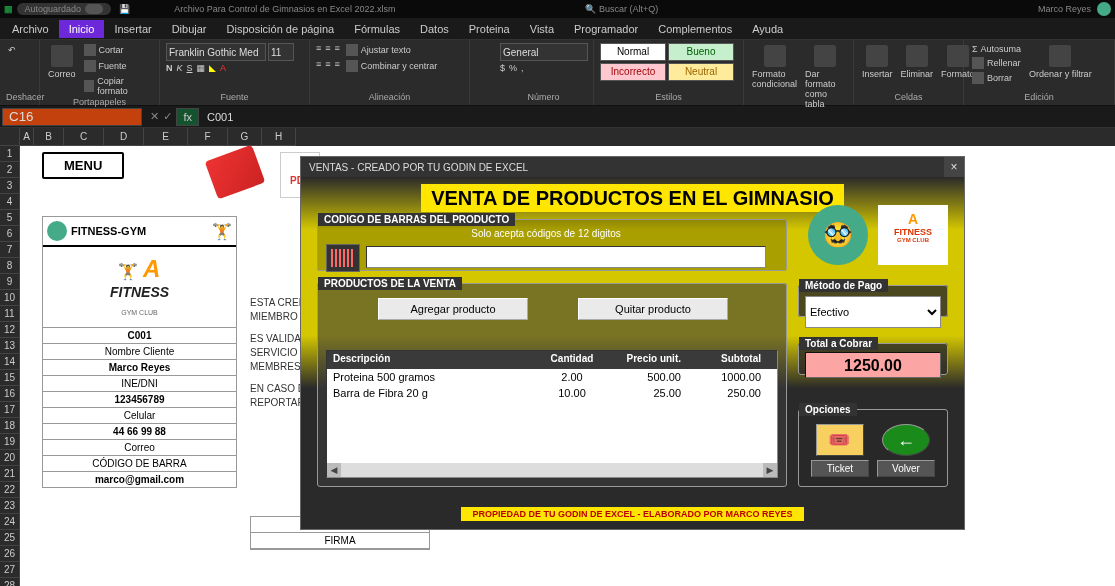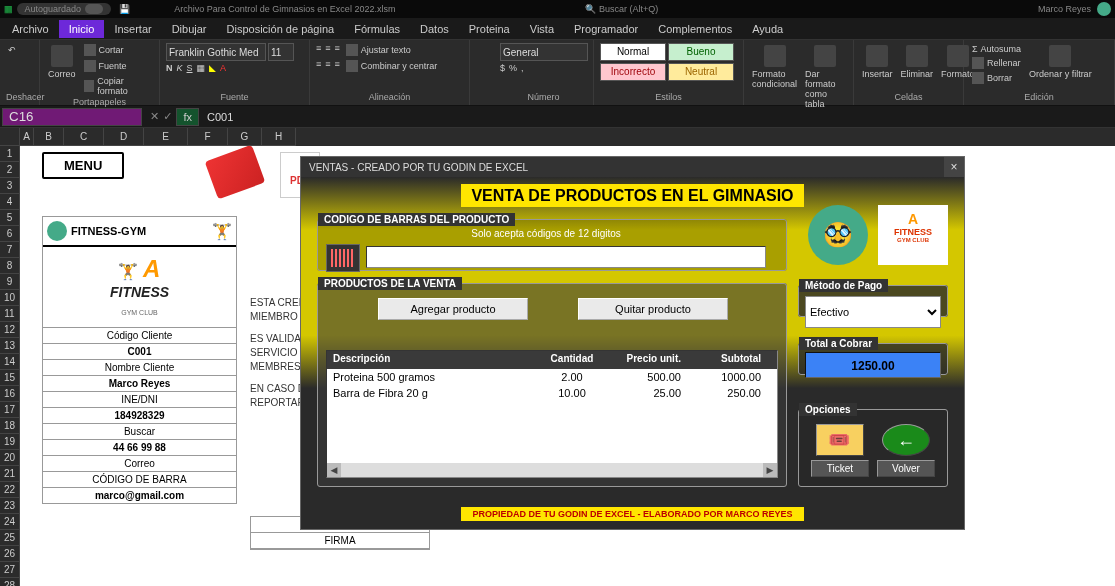--- a/index.html
+++ b/index.html
@@ -29,21 +29,21 @@
 .rb-small .si { width: 12px; height: 12px; background: #555; }
 .font-select { background: #333; border: 1px solid #555; color: #ddd; font-size: 10px; height: 18px; padding: 0 2px; }
 .style-cell { border: 1px solid #555; width: 66px; height: 18px; font-size: 10px; text-align: center; line-height: 16px; }
 .style-good { background: #c6efce; color: #006100; }
 .style-bad { background: #ffc7ce; color: #9c0006; }
 .style-neutral { background: #ffeb9c; color: #9c6500; }
 .style-normal { background: #fff; color: #000; }
 
 
 .formula-bar { height: 22px; background: #1a1a1a; display: flex; align-items: center; border-bottom: 1px solid #333; font-size: 11px; }
-.name-box { width: 140px; background: #701a75; border: 1px solid #444; color: #ddd; padding: 2px 6px; height: 18px; margin-left: 2px; }
+.name-box { width: 140px; background: #c2410c; border: 1px solid #444; color: #ddd; padding: 2px 6px; height: 18px; margin-left: 2px; }
 .fx-label { background: #14532d; border: 1px solid #444; padding: 2px 6px; margin-left: 4px; color: #ccc; }
 .formula-text { margin-left: 8px; color: #ddd; }
 
 
 .sheet-area { position: absolute; top: 128px; left: 0; right: 0; bottom: 0; background: #333; }
 .sheet-headers { height: 18px; background: #2b2b2b; display: flex; font-size: 10px; color: #ccc; }
 .col-h { border-right: 1px solid #444; border-bottom: 1px solid #444; text-align: center; line-height: 18px; }
 .row-h { width: 20px; background: #2b2b2b; border-right: 1px solid #444; border-bottom: 1px solid #444; text-align: center; font-size: 10px; color: #ccc; height: 16px; line-height: 16px; }
 .sheet-body { position: absolute; top: 18px; left: 0; right: 0; bottom: 0; background: #fff; display: flex; }
 .row-headers { width: 20px; display: flex; flex-direction: column; }
@@ -77,21 +77,21 @@
 
 .userform {
   position: absolute; top: 156px; left: 300px; width: 665px; height: 374px;
   background: #333; border: 1px solid #666;
 }
 .uf-title { height: 20px; background: #333; color: #ddd; font-size: 10px; display: flex; align-items: center; padding: 0 8px; }
 .uf-close { width: 20px; height: 20px; background: #444; position: absolute; right: 0; top: 0; color: #ddd; text-align: center; line-height: 20px; cursor: pointer; font-size: 12px; }
 .uf-body { position: absolute; top: 20px; left: 0; right: 0; bottom: 0; }
 .uf-bg { position: absolute; inset: 0; background: linear-gradient(180deg, #2a2a2a 0%, #d4c700 15%, #d4c700 45%, #2a2a2a 60%); }
 .uf-header { position: absolute; top: 10px; left: 0; right: 0; text-align: center; }
-.uf-header span { background: #ffe600; color: #000; font-weight: bold; padding: 3px 10px; font-size: 16px; }
+.uf-header span { background: #ffe600; color: #000; font-weight: bold; padding: 3px 10px; font-size: 20px; }
 
 fieldset { position: absolute; border: 1px solid #999; border-radius: 3px; }
 fieldset legend { background: #333; color: #fff; font-weight: bold; font-size: 10px; padding: 1px 6px; }
 
 .fs-barcode { top: 36px; left: 16px; width: 470px; height: 58px; background: rgba(0,0,0,0.2); }
 .fs-barcode .hint { position: absolute; top: 2px; left: 0; right: 12px; text-align: center; color: #fff; font-size: 10px; }
 .fs-barcode .bc-icon { position: absolute; top: 18px; left: 8px; width: 34px; height: 28px; background: #333; border: 1px solid #666; }
 .fs-barcode .bc-icon::after { content: ""; position: absolute; inset: 4px; background: repeating-linear-gradient(90deg,#f66 0 2px,#333 2px 4px); }
 .fs-barcode input { position: absolute; top: 20px; left: 48px; width: 400px; height: 22px; background: #fff; border: 1px inset #888; }
 
@@ -112,21 +112,21 @@
 .lv-scroll span { width: 14px; background: #bbb; text-align: center; font-size: 9px; line-height: 14px; color: #444; }
 
 .logo-right { position: absolute; top: 28px; right: 96px; width: 60px; height: 60px; border-radius: 50%; background: #4a8; display: flex; align-items: center; justify-content: center; font-size: 24px; }
 .brand-right { position: absolute; top: 28px; right: 16px; width: 70px; height: 60px; background: #fff; text-align: center; color: #d30; font-size: 9px; font-weight: bold; padding-top: 6px; }
 .brand-right .ba { color: #f90; font-size: 14px; }
 
 .fs-payment { top: 102px; right: 16px; width: 150px; height: 38px; background: rgba(40,40,40,0.8); }
 .fs-payment select { position: absolute; top: 4px; left: 6px; width: 136px; height: 32px; background: #fff; border: 1px solid #888; font-size: 11px; }
 
 .fs-total { top: 160px; right: 16px; width: 150px; height: 38px; background: rgba(40,40,40,0.8); }
-.fs-total .val { position: absolute; top: 2px; left: 6px; width: 136px; height: 26px; background: #3b82f6; color: #000; font-weight: bold; font-size: 12px; text-align: center; line-height: 26px; border: 1px inset #666; }
+.fs-total .val { position: absolute; top: 2px; left: 6px; width: 136px; height: 26px; background: #fca5a5; color: #000; font-weight: bold; font-size: 16px; text-align: center; line-height: 26px; border: 1px inset #666; }
 
 .fs-options { top: 226px; right: 16px; width: 150px; height: 84px; background: rgba(40,40,40,0.8); }
 .opt-btn { position: absolute; width: 58px; text-align: center; cursor: pointer; }
 .opt-btn .icon { width: 48px; height: 32px; margin: 4px auto; border: 1px outset #999; display: flex; align-items: center; justify-content: center; font-size: 18px; }
 .opt-btn .lbl { background: #555; border: 1px outset #999; font-size: 10px; padding: 2px; color: #fff; }
 .opt-ticket { top: 4px; left: 12px; }
 .opt-ticket .icon { background: #f8d060; }
 .opt-back { top: 4px; right: 12px; }
 .opt-back .icon { background: #1a8a1a; color: #fff; border-radius: 50%; }
 
@@ -379,27 +379,26 @@
           <span style="margin-left:auto;">🏋️</span>
         </div>
         <div class="card-logo">
           <div class="logo-box">
             <span style="color:#333;">🏋️</span>
             <span class="logo-a">A</span><br>
             <span class="logo-fitness">FITNESS</span><br>
             <span class="logo-sub">GYM CLUB</span>
           </div>
         </div>
-        <div class="card-row">Código Cliente</div>
         <div class="card-row bold-v">C001</div>
         <div class="card-row">Nombre Cliente</div>
         <div class="card-row bold-v">Marco Reyes</div>
         <div class="card-row">INE/DNI</div>
-        <div class="card-row bold-v">184928329</div>
-        <div class="card-row">Buscar</div>
+        <div class="card-row bold-v">123456789</div>
+        <div class="card-row">Celular</div>
         <div class="card-row bold-v">44 66 99 88</div>
         <div class="card-row">Correo</div>
         <div class="card-row">CÓDIGO DE BARRA</div>
         <div class="card-row bold-v">marco@gmail.com</div>
       </div>
 
       <div class="side-text">
         <p>ESTA CREDENCIAL ACREDITA COMO MIEMBRO DE FITNESS-GYM</p>
         <p>ES VALIDA PARA CUALQUIER SERVICIO QUE REQUIERA SU MEMBRESÍA</p>
         <p>EN CASO DE EXTRAVÍO REPORTARLO AL ESTABLECIMIENTO</p>

